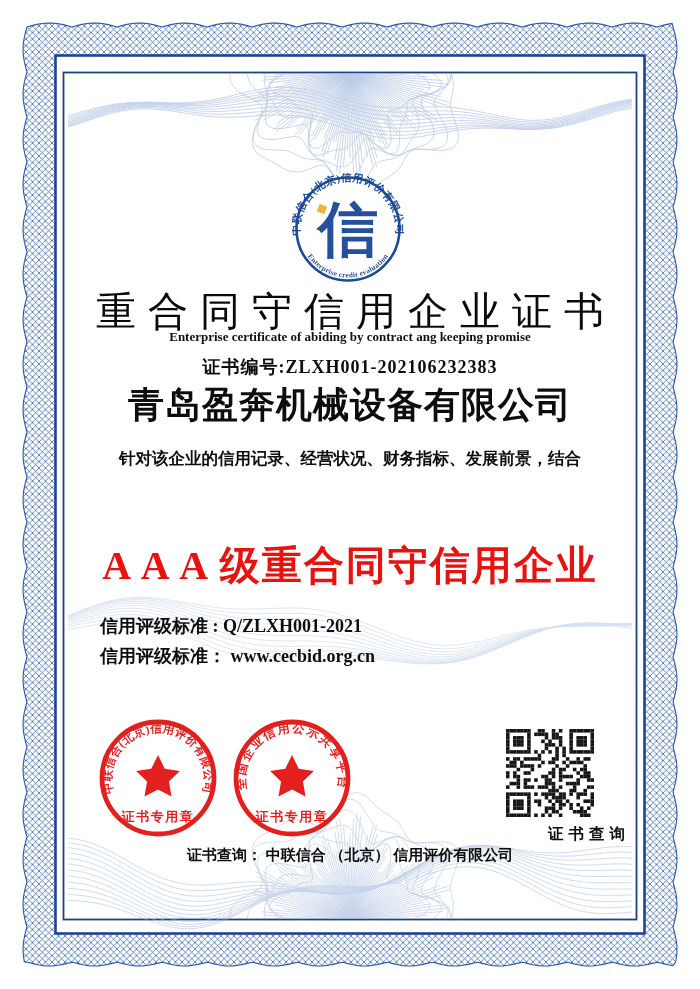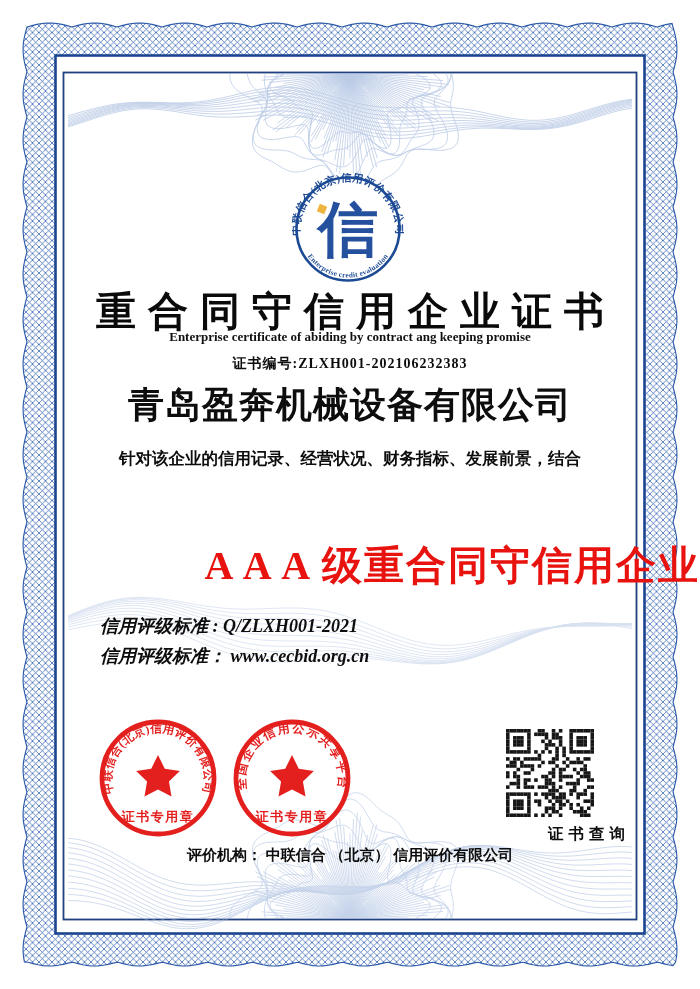--- a/index.html
+++ b/index.html
@@ -19,29 +19,29 @@
   #wm-bottom{opacity:.6}
 
   
   .logo{left:292px;top:173px;width:112px;height:112px;}
   .logo .ring{fill:#ffffff;stroke:#1d4a95;stroke-width:2.6;}
   .logo .arc-cn{font-size:10.6px;font-weight:bold;fill:#1d4a95;letter-spacing:.5px;}
   .logo .arc-en{font-size:7.2px;font-weight:bold;fill:#1d4a95;letter-spacing:.3px;}
   .logo .big-char{font-size:60px;font-weight:bold;fill:#24509e;text-anchor:middle;}
   .logo .gold{fill:#eeb53e;}
 
-  .title{top:284px;font-size:40px;font-weight:bold;letter-spacing:12px;text-indent:12px;color:#0a0a0a;white-space:nowrap;}
+  .title{top:284px;font-size:40px;font-weight:normal;letter-spacing:12px;text-indent:12px;color:#0a0a0a;white-space:nowrap;}
   .subtitle{top:329px;font-size:13px;font-weight:bold;color:#111;}
-  .certno{top:355px;font-size:14px;font-weight:bold;letter-spacing:1px;}
+  .certno{top:355px;font-size:18px;font-weight:bold;letter-spacing:1px;}
   .company{top:381px;font-size:36px;font-weight:bold;letter-spacing:1px;white-space:nowrap;font-family:Liberation Mono, monospace;}
   .body-text{top:444px;font-size:16.5px;font-weight:bold;line-height:30px;}
-  .rating{top:538px;font-size:40px;font-weight:bold;color:#e8120e;letter-spacing:2px;white-space:nowrap;text-align:right;}
+  .rating{top:538px;font-size:40px;font-weight:bold;color:#e8120e;letter-spacing:2px;white-space:nowrap;}
 
   .info{position:absolute;left:100px;top:617px;font-size:18px;font-weight:bold;}
-  .info-line{line-height:19px;margin-bottom:11px;white-space:nowrap;font-style:italic;}
+  .info-line{line-height:19px;margin-bottom:11px;white-space:nowrap;}
 
   
   .seals{left:95px;top:716px;width:270px;height:132px;}
   .seal-ring{fill:none;stroke:#e21513;stroke-width:4.8;}
   .seal-arc{font-size:11.4px;font-weight:bold;fill:#e21513;letter-spacing:.5px;}
   .seal-arc2{font-size:12px;font-weight:bold;fill:#e21513;letter-spacing:2px;}
   .seal-bottom{font-size:13px;font-weight:bold;fill:#e21513;text-anchor:middle;letter-spacing:1.5px;}
   .seal-star{fill:#e21513;}
   .seal{opacity:.95}
 
@@ -647,15 +647,15 @@
       <rect x="28.16" y="84.48" width="3.57" height="3.57" fill="#161616"></rect>
       <rect x="35.20" y="84.48" width="3.57" height="3.57" fill="#161616"></rect>
       <rect x="42.24" y="84.48" width="3.57" height="3.57" fill="#161616"></rect>
       <rect x="52.80" y="84.48" width="3.57" height="3.57" fill="#161616"></rect>
       <rect x="73.92" y="84.48" width="3.57" height="3.57" fill="#161616"></rect>
       <rect x="77.44" y="84.48" width="3.57" height="3.57" fill="#161616"></rect>
       <rect x="80.96" y="84.48" width="3.57" height="3.57" fill="#161616"></rect>
     </svg>
   <div class="qr-label">证书查询</div>
 
-  <div class="center footer">评价机构： 中联信合 （北京） 信用评价有限公司</div>
+  <div class="center footer">证书查询： 中联信合 （北京） 信用评价有限公司</div>
 
 </div>
 
 </body></html>

